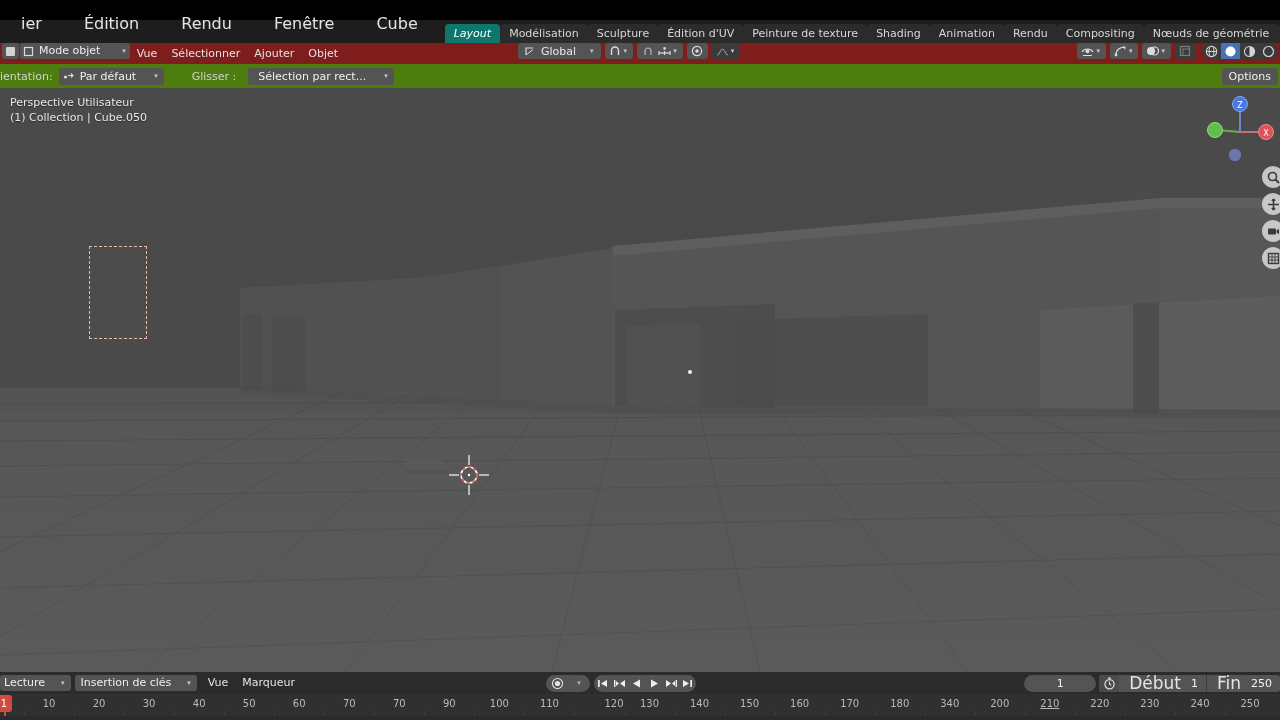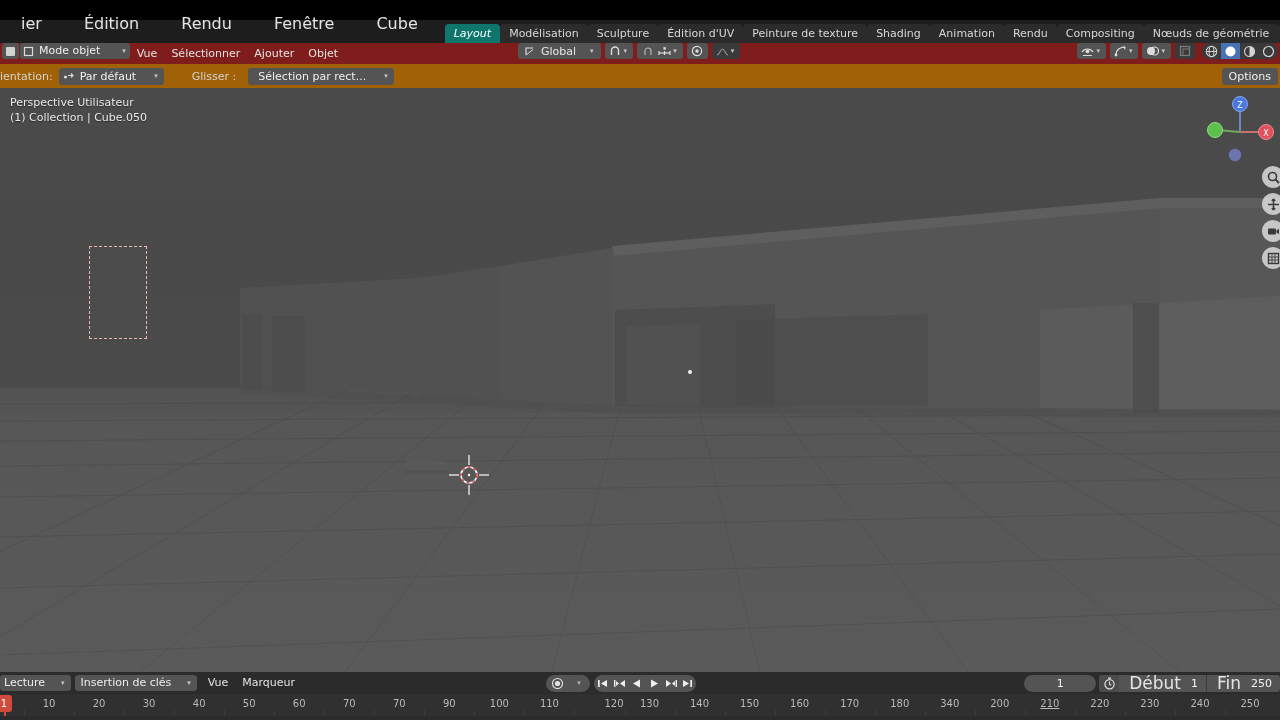--- a/index.html
+++ b/index.html
@@ -103,21 +103,21 @@
   }
   .shade-btn {
     width: 19px; height: 16px; display: flex; align-items: center;
     justify-content: center; font-size: 11px; color: #cfcfcf;
   }
   .shade-btn.active { background: #4772b3; color: #fff; }
 
   
   .tool-bar {
     position: absolute; left: 0; top: 64px; width: 1280px; height: 24px;
-    background: #a16207; display: flex; align-items: center;
+    background: #4d7c0f; display: flex; align-items: center;
     font-size: 11px; color: #d8d8d8;
   }
   .tb-label { padding: 0 6px 0 0; color: #d2d2d2; }
   .tb-select {
     display: flex; align-items: center; height: 17px;
     background: #545454; border-radius: 3px; color: #efefef;
     padding: 0 2px; margin-right: 4px;
   }
   .tb-select .tb-ico { width: 16px; text-align: center; font-size: 9px; }
   .tb-select .tb-txt { padding: 0 18px 0 3px; line-height: 17px; }

